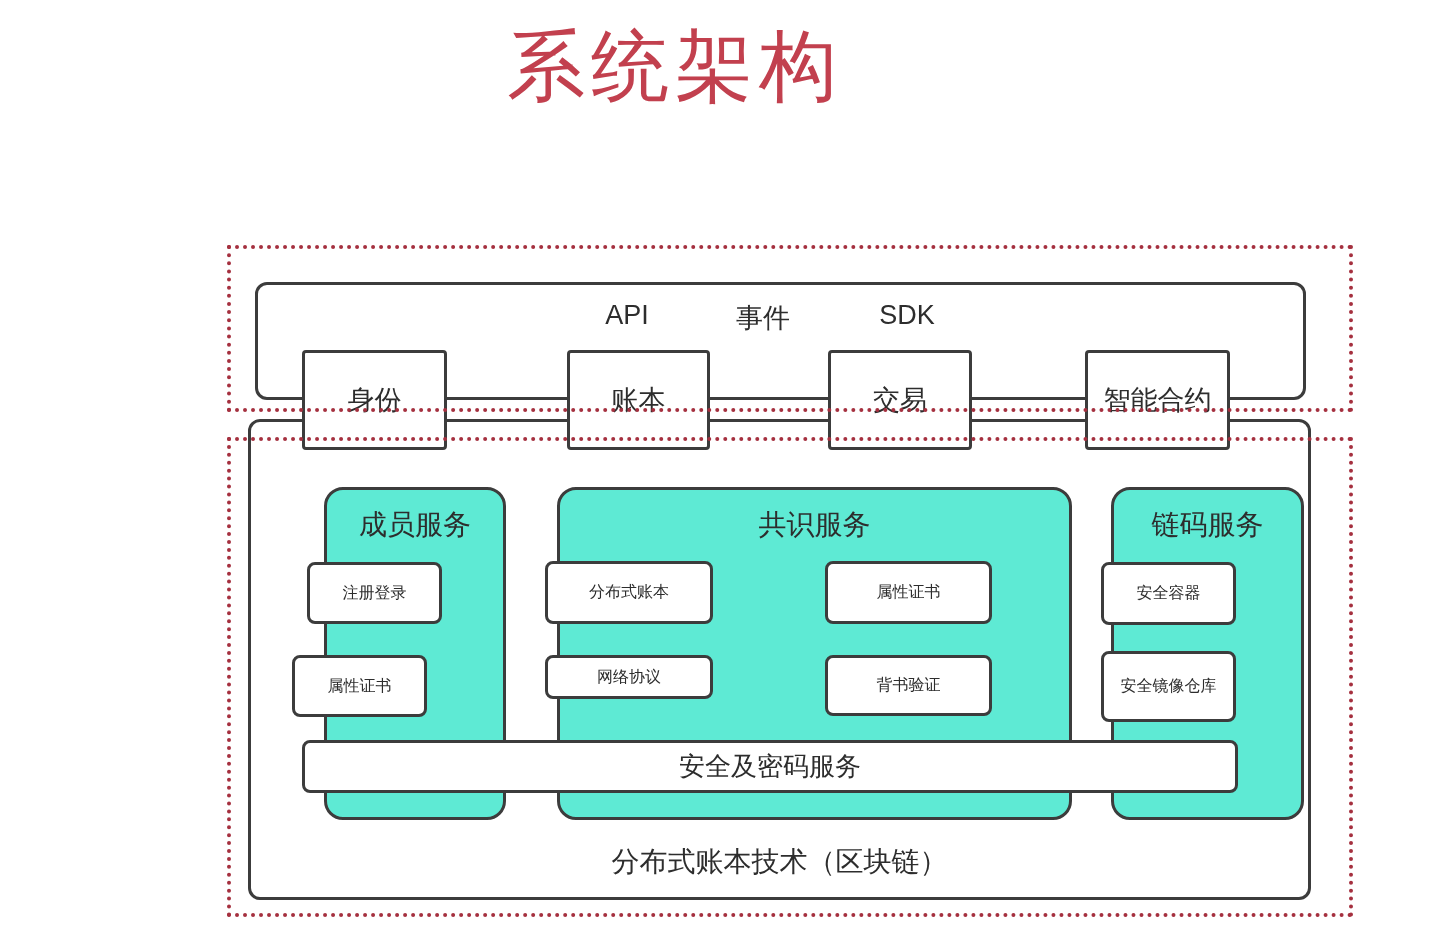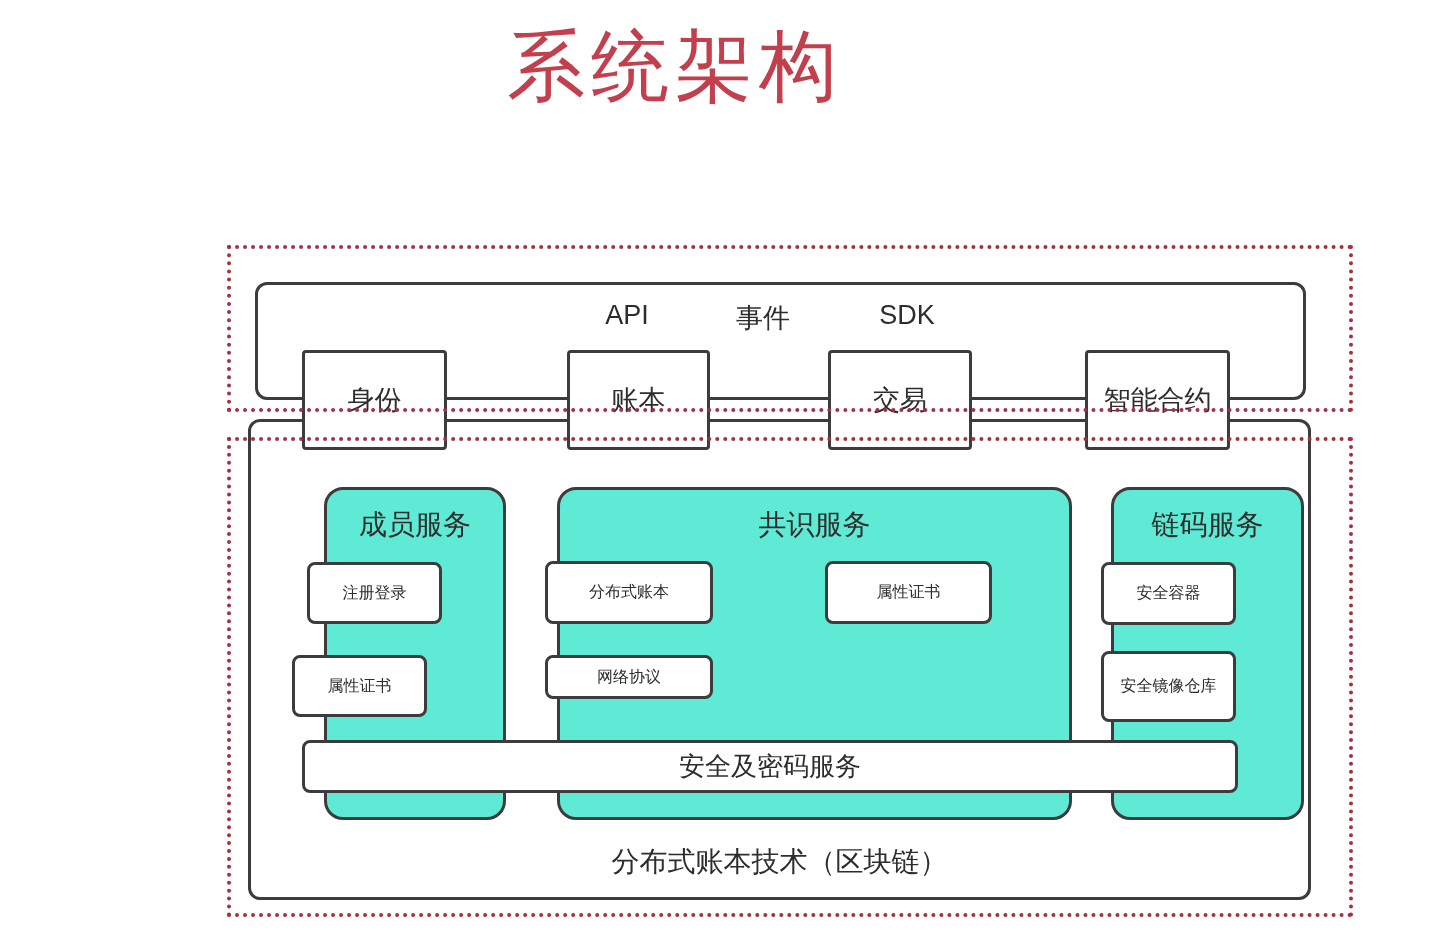--- a/index.html
+++ b/index.html
@@ -152,20 +152,21 @@
   </div>
   <div class="abs group group-chaincode">
     <div class="group-title">链码服务</div>
   </div>
 
   <div class="abs svc-box svc-register">注册登录</div>
   <div class="abs svc-box svc-attrcert">属性证书</div>
   <div class="abs svc-box svc-distledger">分布式账本</div>
   <div class="abs svc-box svc-ordering">属性证书</div>
   <div class="abs svc-box svc-netproto">网络协议</div>
+  <div class="abs svc-box svc-endorse">背书验证</div>
   <div class="abs svc-box svc-container">安全容器</div>
   <div class="abs svc-box svc-imagerepo">安全镜像仓库</div>
 
   <div class="abs security-bar">安全及密码服务</div>
 
   <div class="abs platform-caption">分布式账本技术（区块链）</div>
 
   <div class="abs dotted-frame dotted-top"></div>
   <div class="abs dotted-frame dotted-bottom"></div>
 

